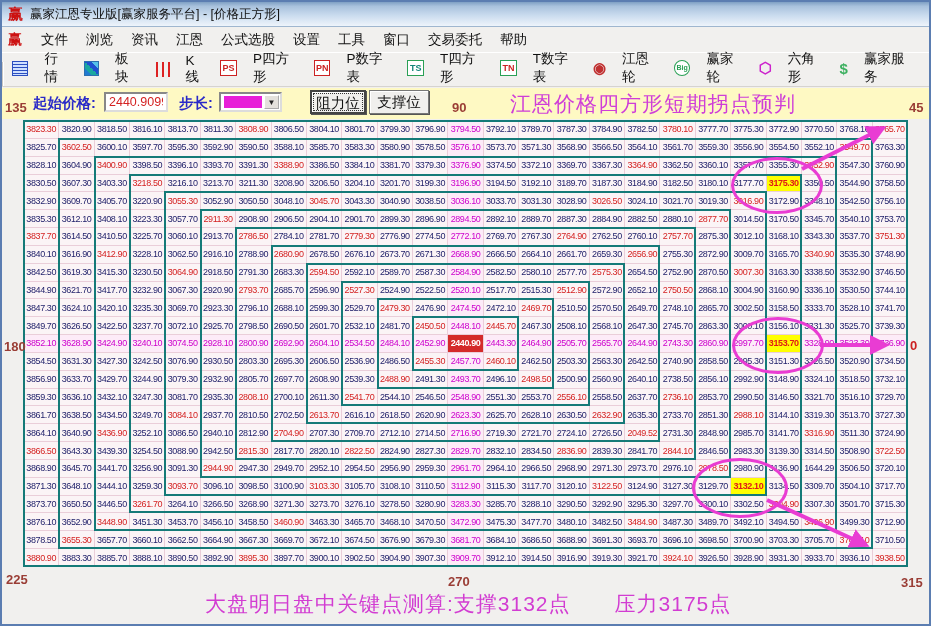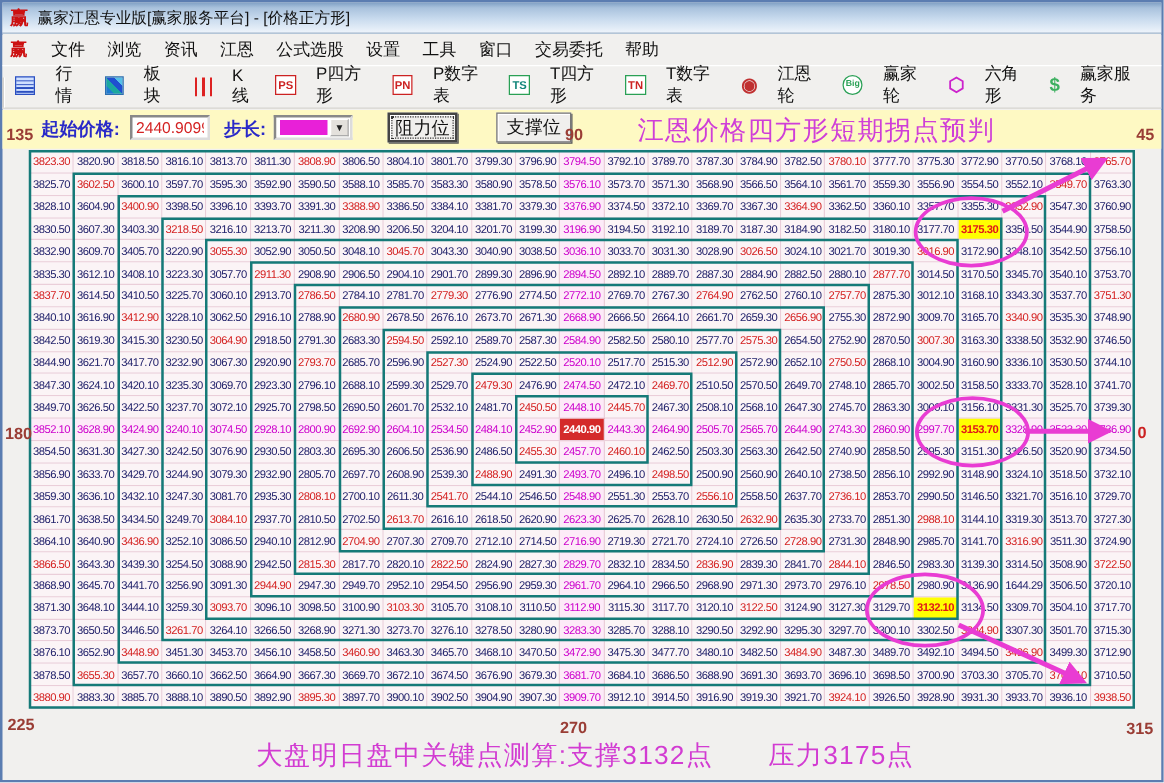--- a/index.html
+++ b/index.html
@@ -50,21 +50,21 @@
     font-family:"Liberation Sans",sans-serif; }
   #step-combo { position:absolute; left:217px; top:4px; width:63px; height:20px;
     border:2px inset #dcdcdc; background:#fff; }
   #step-swatch { position:absolute; left:3px; top:2px; width:38px; height:12px; background:#e820d8; }
   #step-arrow-btn { position:absolute; right:1px; top:1px; width:15px; height:14px;
     background:#e4e1dc; border:1px outset #fff; font-size:8px; text-align:center; line-height:13px; color:#222; }
   .ctl-btn { position:absolute; top:2px; height:24px; background:#f0efed; border:1px solid #777;
     box-shadow:1px 1px 0 #555, inset 1px 1px 0 #fff; font-size:14.5px; color:#111; text-align:center;
     line-height:22px; font-family:"Liberation Sans",sans-serif; }
   #btn-resist { left:308px; width:56px; outline:1px dotted #333; outline-offset:-4px; border:2px solid #444; }
-  #btn-support { left:367px; width:60px;margin-left:28px; }
+  #btn-support { left:367px; width:60px; }
   #main-title { position:absolute; left:508px; top:2px; font-size:21px; color:#cf3ed8; letter-spacing:1px; }
 
   
   #grid-wrap { position:absolute; left:22px; top:119px; width:884px; height:446px; background:#fbf4f6; }
   #grid { display:grid; width:100%; height:100%;
     grid-template-columns:repeat(25,1fr); grid-template-rows:repeat(25,1fr); }
   .cell { font-size:9px; letter-spacing:-0.4px; color:#22226b; display:flex; align-items:center;
     justify-content:center; border-right:1px solid #eaced9; border-bottom:1px solid #eaced9;
     white-space:nowrap; overflow:hidden; background:#fbf4f6; }
   .cell.card { color:#cc00cc; background:#fdebf8; }
@@ -620,21 +620,21 @@
         <div class="cell diag">2704.90</div>
         <div class="cell">2707.30</div>
         <div class="cell">2709.70</div>
         <div class="cell">2712.10</div>
         <div class="cell">2714.50</div>
         <div class="cell card">2716.90</div>
         <div class="cell">2719.30</div>
         <div class="cell">2721.70</div>
         <div class="cell">2724.10</div>
         <div class="cell">2726.50</div>
-        <div class="cell diag">2728.90</div>
+        <div class="cell diag">2049.52</div>
         <div class="cell">2731.30</div>
         <div class="cell">2848.90</div>
         <div class="cell">2985.70</div>
         <div class="cell">3141.70</div>
         <div class="cell diag">3316.90</div>
         <div class="cell">3511.30</div>
         <div class="cell">3724.90</div>
         <div class="cell diag">3866.50</div>
         <div class="cell">3643.30</div>
         <div class="cell">3439.30</div>

